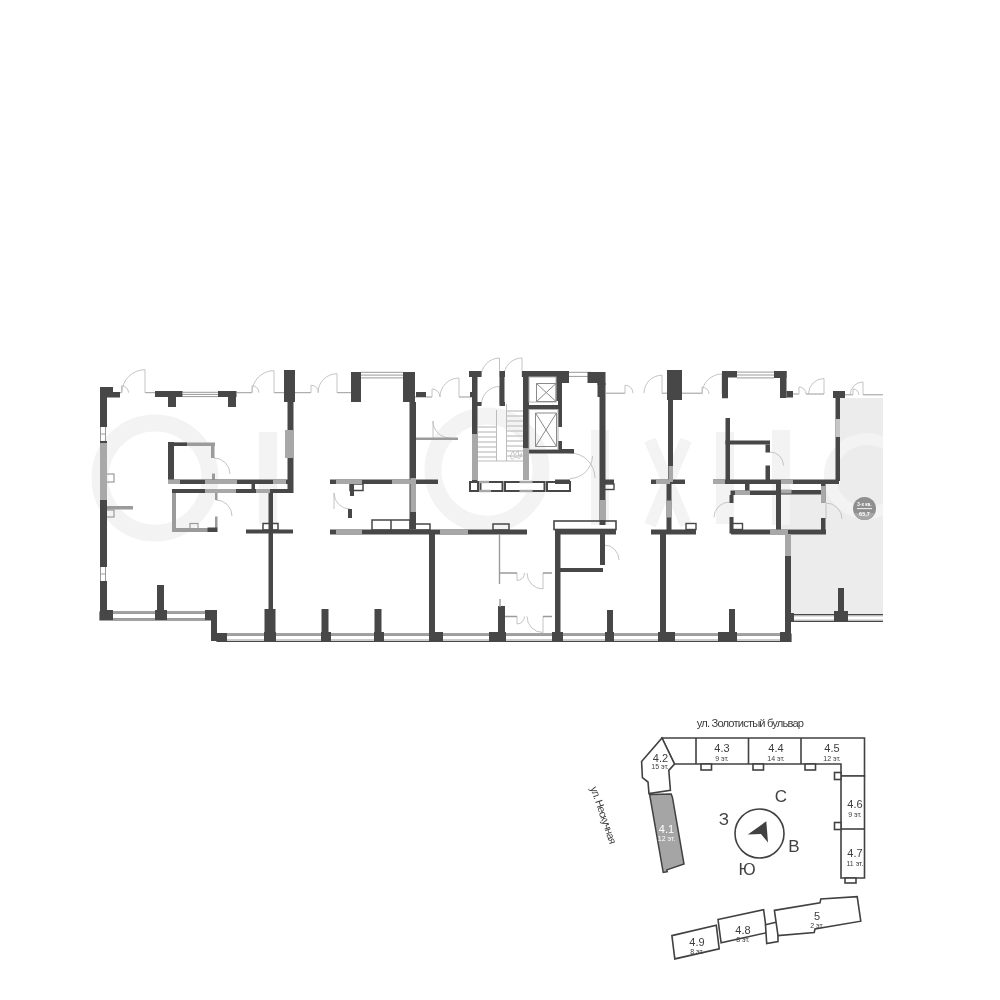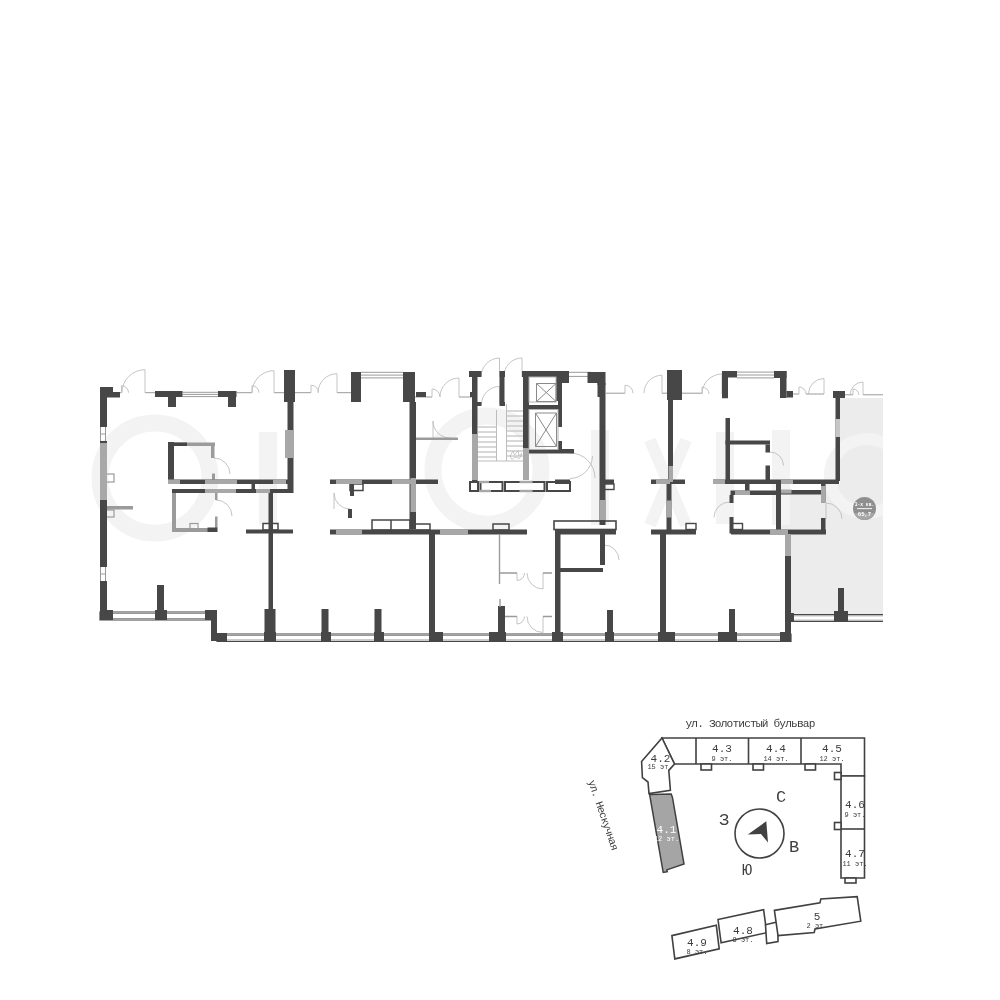--- a/index.html
+++ b/index.html
@@ -1,17 +1,17 @@
 <!DOCTYPE html>
 <html><head>
 <meta charset="utf-8">
 <style>
 html,body{margin:0;padding:0;background:#ffffff;}
 #page{width:883px;height:1000px;position:relative;background:#fff;overflow:hidden;
-font-family:Liberation Mono, monospace;}
+font-family:Liberation Sans, sans-serif;}
 </style>
 </head>
 <body>
 <div id="page">
 <svg width="1000" height="1000" viewBox="0 0 1000 1000" xmlns="http://www.w3.org/2000/svg">
 <defs>
 <g id="elevx"></g>
 </defs>
 
 <rect x="0" y="0" width="1000" height="1000" fill="#ffffff"></rect>

